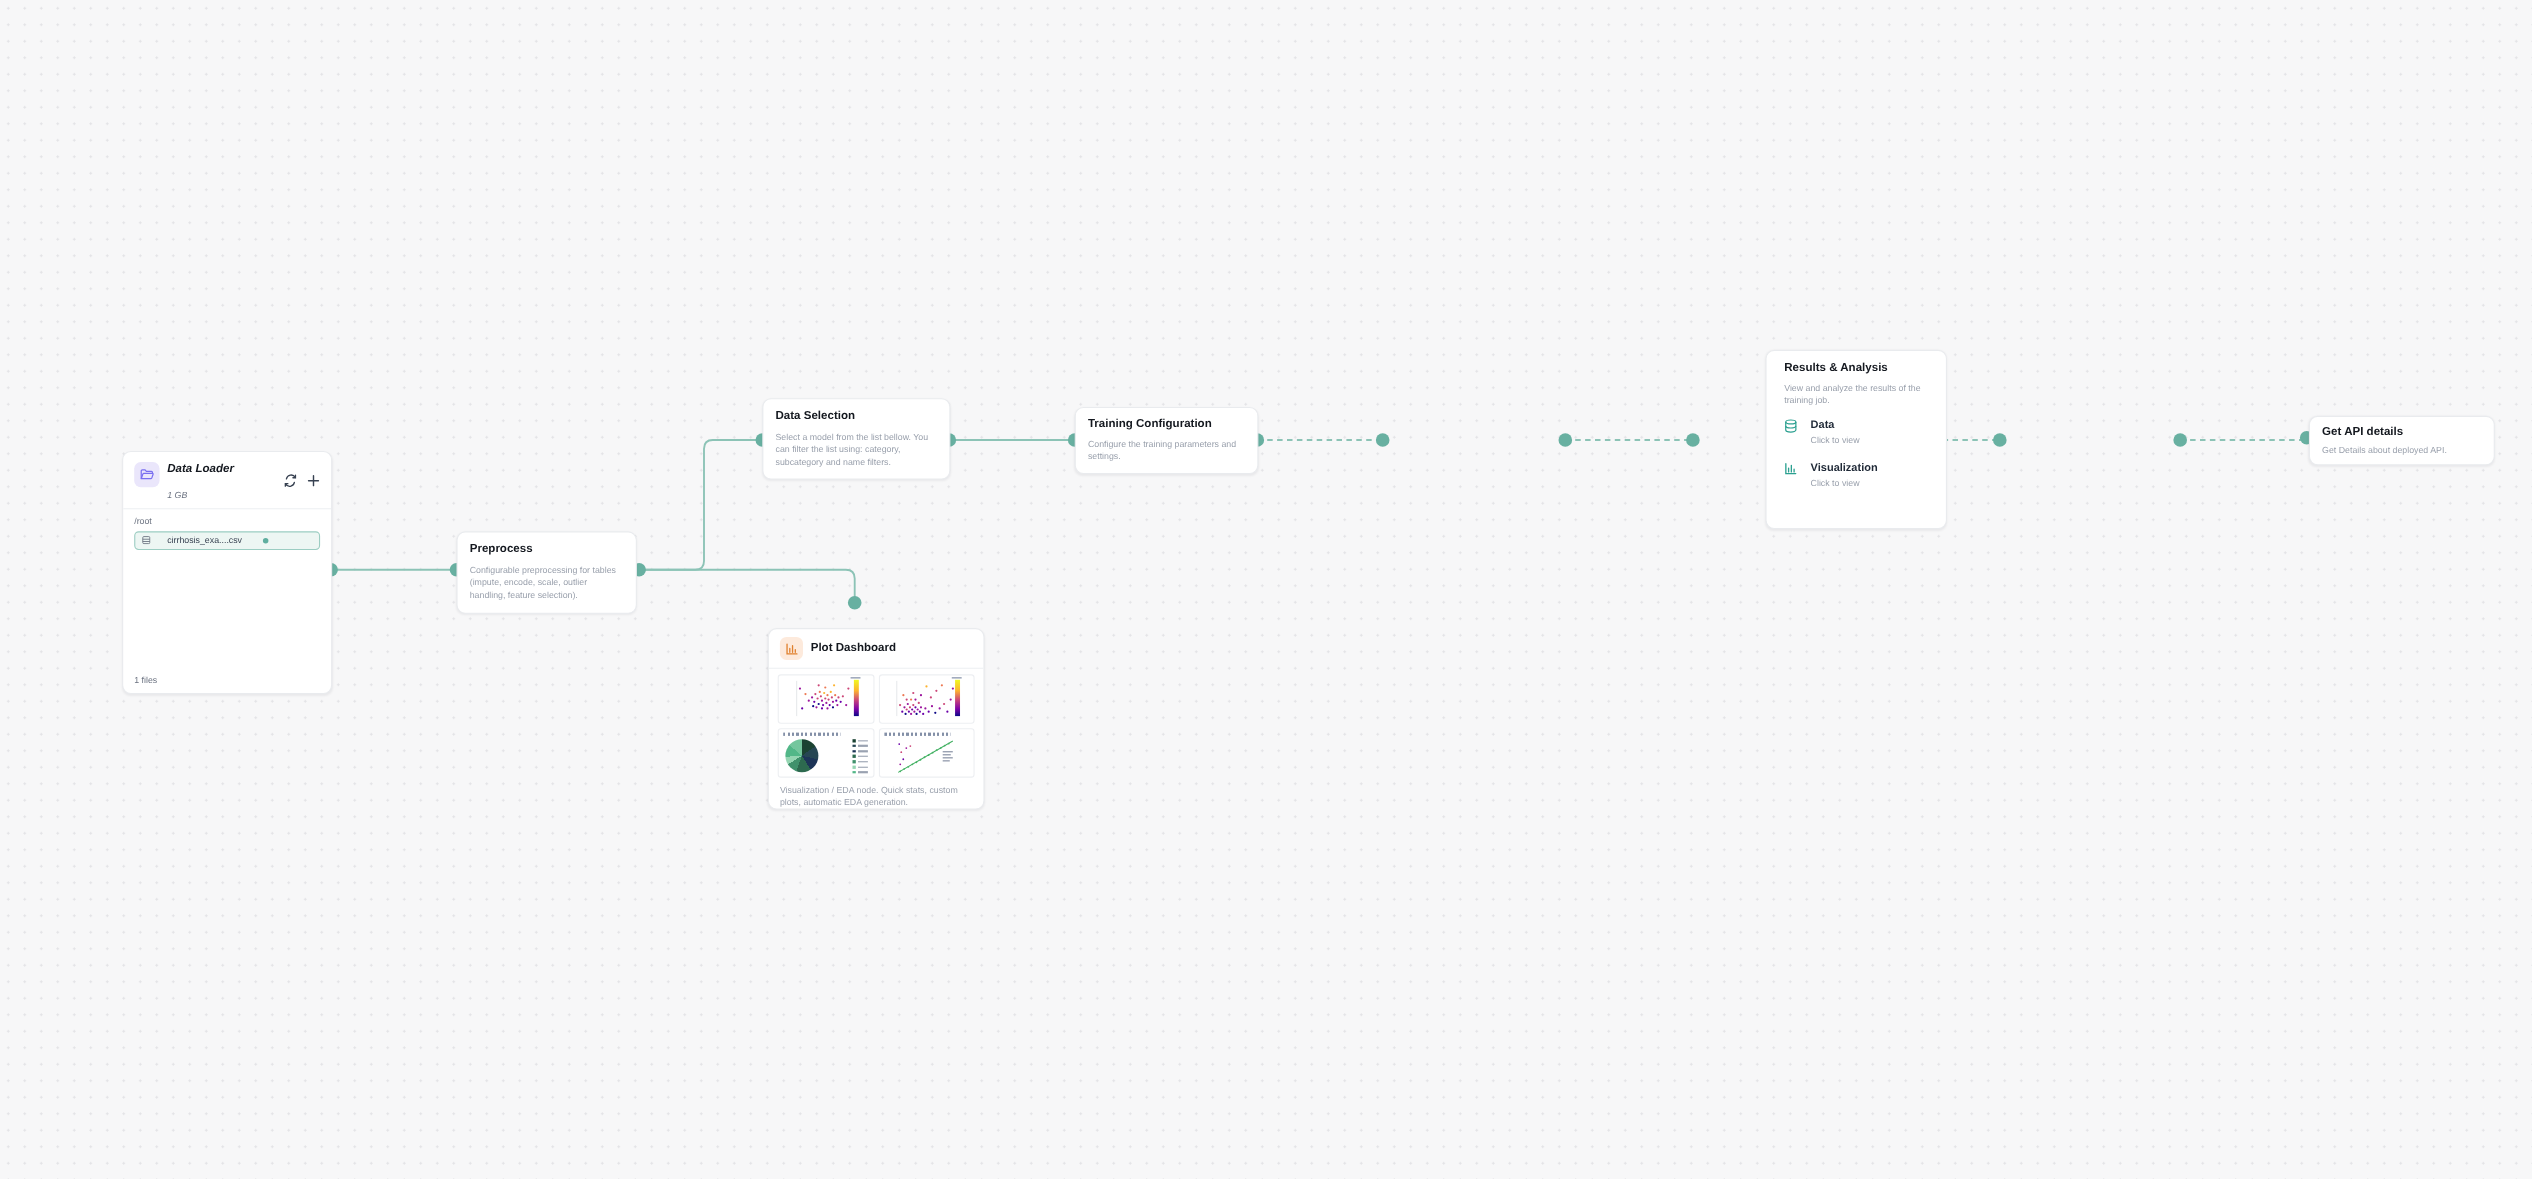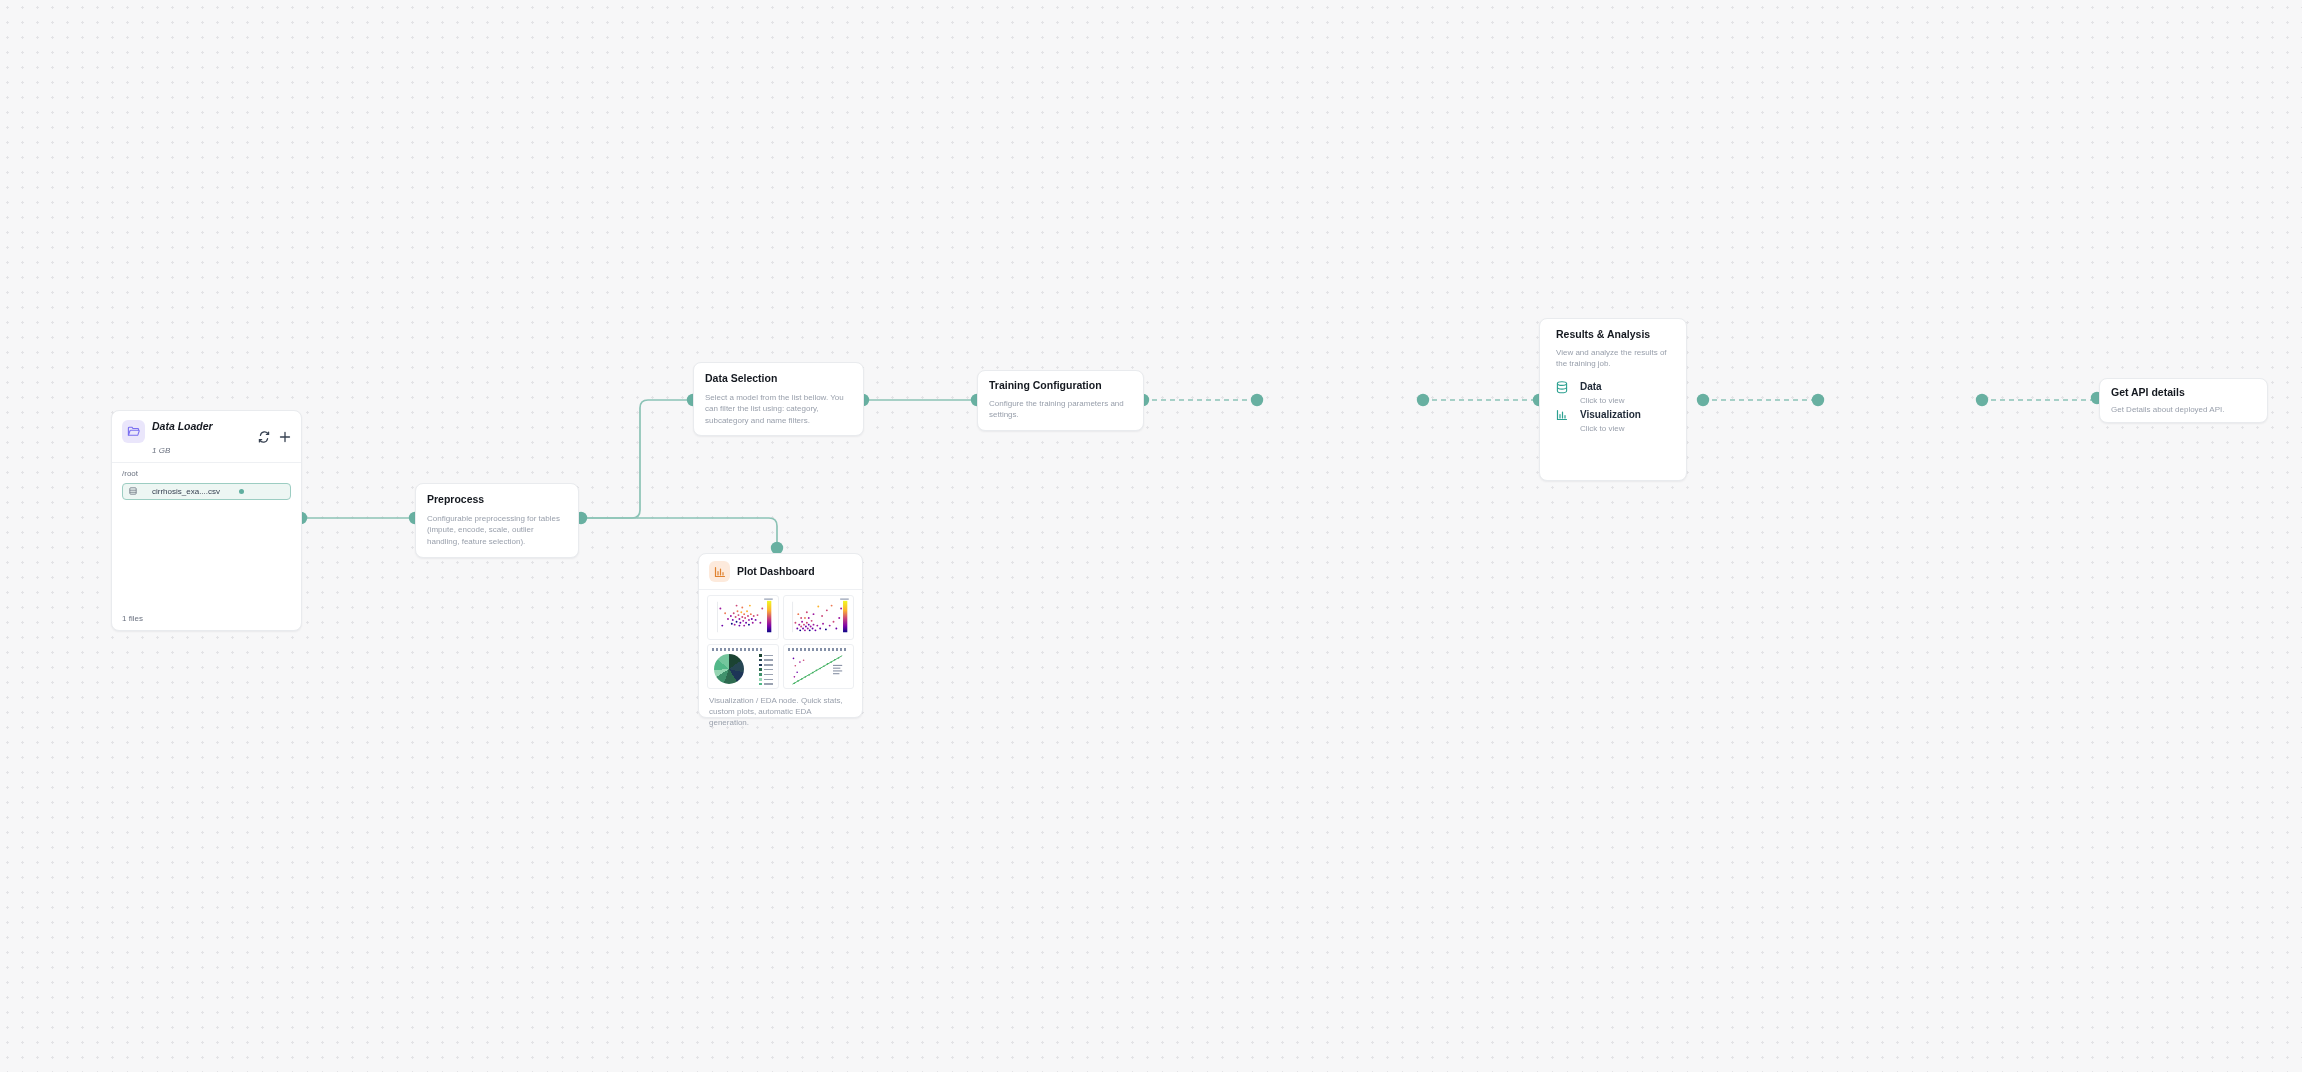--- a/index.html
+++ b/index.html
@@ -137,21 +137,21 @@
   <div class="node n-pad" style="left:415px;top:483px;width:164px;height:75px;">
     <div class="n-title">Preprocess</div>
     <div class="n-desc">Configurable preprocessing for tables (impute, encode, scale, outlier handling, feature selection).</div>
   </div>
 
   <div class="node n-pad" style="left:693px;top:362px;width:171px;height:74px;">
     <div class="n-title">Data Selection</div>
     <div class="n-desc">Select a model from the list bellow. You can filter the list using: category, subcategory and name filters.</div>
   </div>
 
-  <div class="node" style="left:698px;top:553px;width:165px;height:165px;">
+  <div class="node" style="left:698px;top:571px;width:197px;height:165px;">
     <div class="pd-header">
       <div class="pd-iconbox">
         <svg width="12" height="12" viewBox="0 0 12 12" fill="none" stroke="#e0812f" stroke-width="1.2" stroke-linecap="round">
           <path d="M1.5 1.5 V10.5 H10.5"></path>
           <path d="M4 9 V5.5 M6.5 9 V3 M9 9 V6.5"></path>
         </svg>
       </div>
       <span class="n-title">Plot Dashboard</span>
     </div>
     <div class="divider"></div>
@@ -335,35 +335,35 @@
     </div>
     <div class="pd-desc">Visualization / EDA node. Quick stats, custom plots, automatic EDA generation.</div>
   </div>
 
   <div class="node" style="left:977px;top:370px;width:167px;height:61px;padding:8px 11px;">
     <div class="n-title">Training Configuration</div>
     <div class="n-desc" style="margin-top:6px">Configure the training parameters and settings.</div>
   </div>
 
 
-  <div class="node n-pad" style="left:1539px;top:318px;width:148px;height:163px;padding-left:16px;">
+  <div class="node n-pad" style="left:1605px;top:318px;width:165px;height:163px;padding-left:16px;">
     <div class="n-title">Results &amp; Analysis</div>
     <div class="n-desc" style="margin-top:6px">View and analyze the results of the training job.</div>
     <div class="res-item">
       <svg width="12" height="13" viewBox="0 0 12 13" fill="none" stroke="#2ba090" stroke-width="1.1">
         <ellipse cx="6" cy="2.6" rx="4.6" ry="1.8"></ellipse>
         <path d="M1.4 2.6 V10 c0 1 2.05 1.8 4.6 1.8 s4.6-.8 4.6-1.8 V2.6"></path>
         <path d="M1.4 6.3 c0 1 2.05 1.8 4.6 1.8 s4.6-.8 4.6-1.8"></path>
       </svg>
       <div class="res-item-texts">
         <span class="res-item-label">Data</span>
         <span class="res-item-sub">Click to view</span>
       </div>
     </div>
-    <div class="res-item" style="margin-top:4px">
+    <div class="res-item" style="margin-top:15px">
       <svg width="12" height="12" viewBox="0 0 12 12" fill="none" stroke="#2ba090" stroke-width="1.2" stroke-linecap="round">
         <path d="M1.5 1.5 V10.5 H10.5"></path>
         <path d="M4 9 V5.5 M6.5 9 V3 M9 9 V6.5"></path>
       </svg>
       <div class="res-item-texts">
         <span class="res-item-label">Visualization</span>
         <span class="res-item-sub">Click to view</span>
       </div>
     </div>
   </div>

